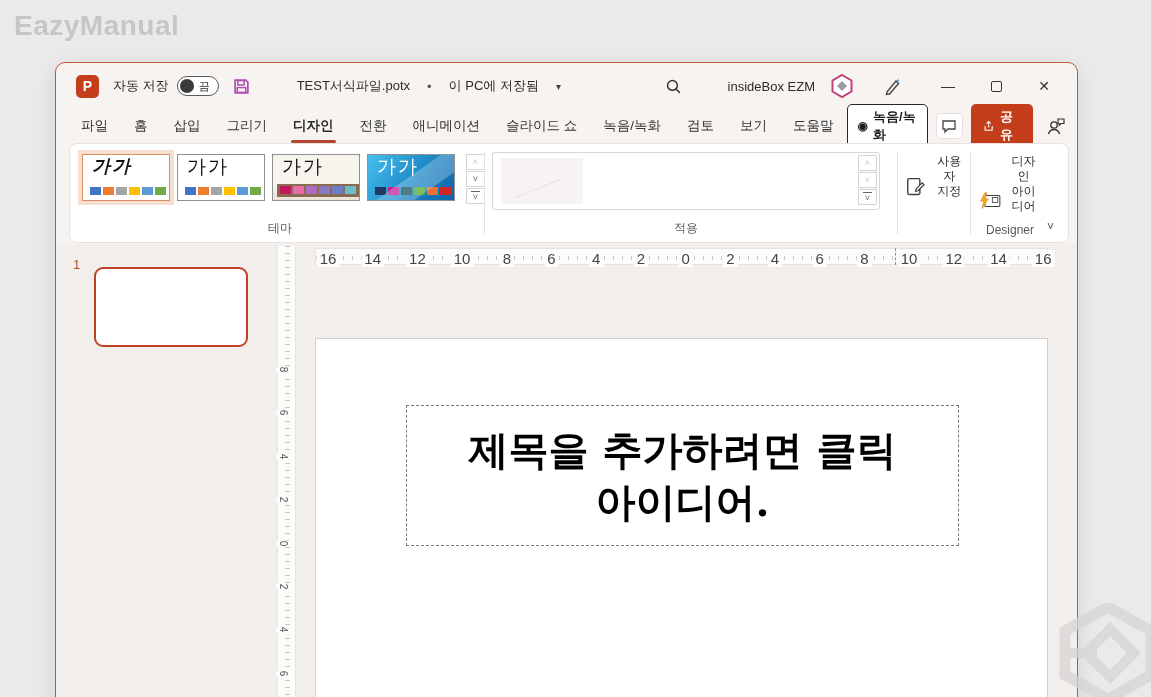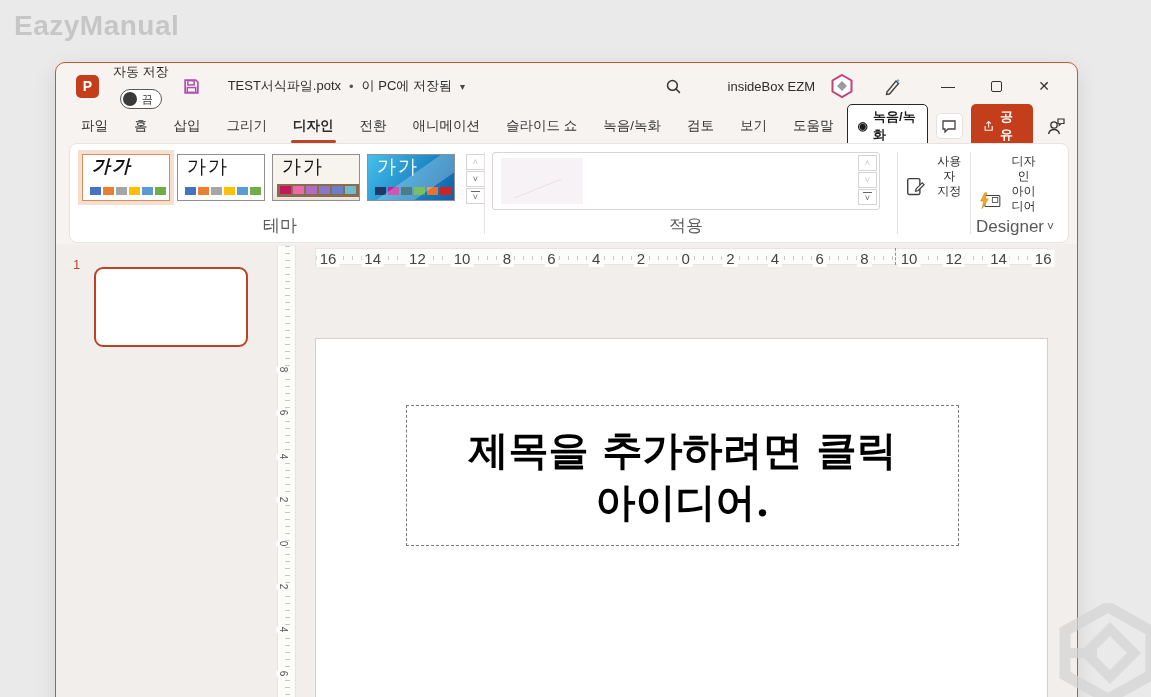--- a/index.html
+++ b/index.html
@@ -13,27 +13,27 @@
   
   .app-window { position:absolute; left:55px; top:62px; width:1023px; height:660px;
                 background:#f6f3f1; border:1px solid #c3573b; border-radius:10px 10px 0 0;
                 box-shadow:0 6px 22px rgba(0,0,0,.10); }
 
   
   .titlebar { position:absolute; top:0; left:0; right:0; height:46px; display:flex;
               align-items:center; padding:0 18px 0 20px; font-size:13px; color:#2b2b2b; }
   .app-icon { width:23px; height:23px; border-radius:5px; background:#c43e1c; color:#fff;
               font-weight:bold; font-size:14px; display:flex; align-items:center; justify-content:center; margin-right:14px; }
-  .autosave { display:flex; align-items:center; gap:8px;flex-direction:column; }
+  .autosave { display:flex; align-items:center; gap:8px; }
   .toggle { width:42px; height:20px; border:1px solid #5a5a5a; border-radius:10px; background:#fff;
             display:flex; align-items:center; padding:0 5px 0 2px; gap:5px; }
   .toggle .knob { width:14px; height:14px; border-radius:50%; background:#3a3a3a; }
   .toggle .state { font-size:11px; color:#333; }
   .save-btn { margin:0 16px 0 14px; display:flex; }
-  .file-info { display:flex; align-items:center; gap:8px; margin-left:12px; white-space:nowrap; }
+  .file-info { display:flex; align-items:center; gap:17px; margin-left:31px; white-space:nowrap; }
   .file-info .dot { color:#555; }
   .chev { font-size:10px; color:#444; }
   .tb-right { margin-left:auto; display:flex; align-items:center; }
   .search-btn { margin-right:46px; display:flex; }
   .account-name { margin-right:14px; }
   .hex-avatar { margin-right:28px; display:flex; }
   .pen-btn { margin-right:30px; display:flex; position:relative; }
   .win-btn { width:30px; display:flex; justify-content:center; color:#333; font-size:14px; cursor:default; }
   .win-btn + .win-btn { margin-left:18px; }
   .maxi-box { width:11px; height:11px; border:1.3px solid #333; border-radius:2px; display:inline-block; }
@@ -52,21 +52,21 @@
   .record-dot { font-size:12px; line-height:1; }
   .comment-btn { width:32px; height:26px; background:#fff; border:1px solid #e4e1e0; border-radius:5px;
                  display:flex; align-items:center; justify-content:center; }
   .share-btn { display:flex; align-items:center; gap:6px; background:#c43e1c; color:#fff; font-size:13px;
                font-weight:bold; border-radius:5px; padding:4px 12px; }
   .people-btn { margin-left:4px; display:flex; }
 
   
   .ribbon-panel { position:absolute; top:80px; left:13px; width:1000px; height:100px; background:#fff;
                   border:1px solid #e6e3e2; border-radius:8px; }
-  .group-label { position:absolute; bottom:5px; font-size:17px; color:#5a5a5a; text-align:center; }
+  .group-label { position:absolute; bottom:5px; font-size:12px; color:#5a5a5a; text-align:center; }
   .vsep { position:absolute; top:8px; bottom:8px; width:1px; background:#e5e2e1; }
 
   .theme-gallery { position:absolute; left:12px; top:10px; display:flex; gap:7px;border-radius:7px; }
   .theme-item { width:88px; height:47px; background:#fff; border:1px solid #8f8f8f; position:relative; cursor:pointer; }
   .theme-item.selected { border-color:#d98c5f; outline:4px solid #f6dfcf; }
   .theme-label { font-size:19px; color:#111; padding:2px 0 0 9px; line-height:1; letter-spacing:2px; }
   .calligraphy .theme-label { font-family:"DejaVu Serif", serif; font-style:italic; font-weight:bold; font-size:18px; }
   .swatches { position:absolute; left:7px; bottom:5px; display:flex; gap:2px; }
   .swatches span { width:11px; height:8px; display:inline-block; }
   .theme-item.photo { background:linear-gradient(#f7f4ee 70%, #e9e2d6); }

